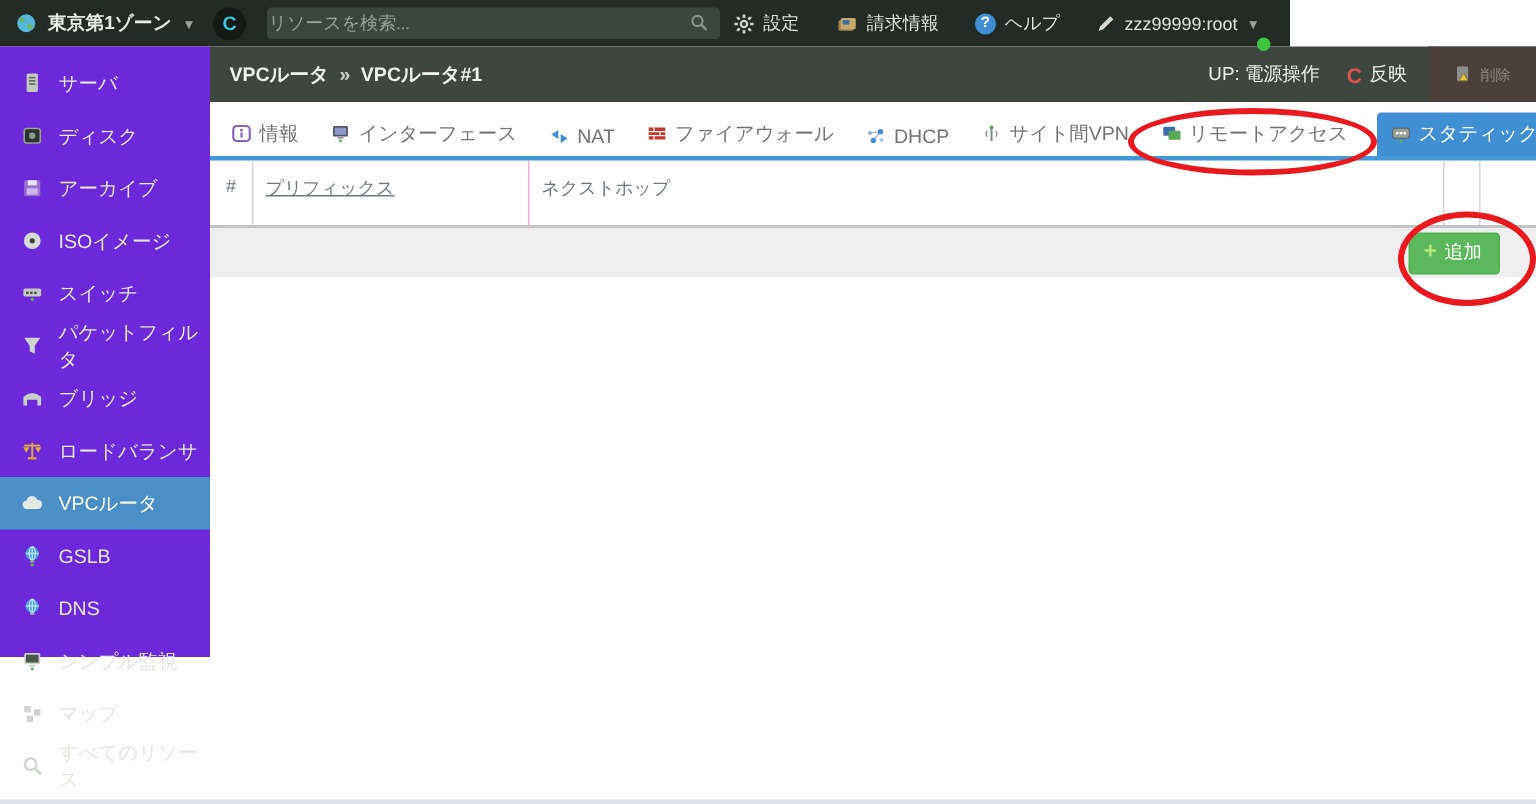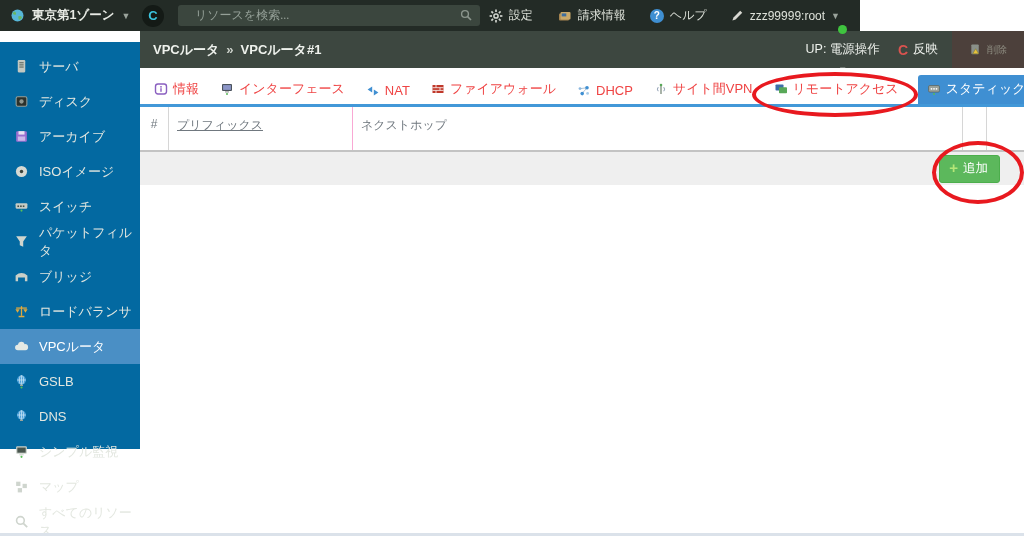--- a/index.html
+++ b/index.html
@@ -6,48 +6,48 @@
   html,body { width:1024px; height:536px; overflow:hidden; font-family:"Liberation Sans","DejaVu Sans",sans-serif; background:#fff; }
   .stage { position:relative; width:1024px; height:536px; }
 
   
   .topbar { position:absolute; left:0; top:0; width:860px; height:31px; background:#232b26; display:flex; align-items:center; color:#d6dad2; font-size:12px; }
   .zone { display:flex; align-items:center; gap:7px; width:140px; padding-left:10px; cursor:pointer; }
   .zone-label { color:#e8ebe5; font-weight:bold; font-size:12.5px; }
   .caret { color:#9aa39b; font-size:9px; }
   .refresh-btn { width:22px; height:22px; border-radius:50%; background:#141a16; color:#3bc4de; font-weight:bold; font-size:13px; display:flex; align-items:center; justify-content:center; margin:0 14px 0 2px; cursor:pointer; }
   .searchbox { position:relative; width:302px; height:21px; background:#3b463e; border-radius:3px; }
-  .searchbox input { width:100%; height:100%; background:transparent; border:none; outline:none; color:#cfd5cd; font-size:12px; padding:0 26px 0 17px; font-family:Liberation Serif, serif; }
+  .searchbox input { width:100%; height:100%; background:transparent; border:none; outline:none; color:#cfd5cd; font-size:12px; padding:0 26px 0 1px; font-family:Liberation Serif, serif; }
   .searchbox input::placeholder { color:#95a098; }
   .search-glass { position:absolute; right:7px; top:3px; }
   .topbar-right { margin-left:auto; display:flex; align-items:center; gap:8px; padding-right:12px; }
   .tb-item { display:flex; align-items:center; gap:6px; padding:0 8px; cursor:pointer; color:#dde1d9; }
   .help-badge { width:14px; height:14px; border-radius:50%; background:#3f8fd2; color:#fff; font-size:10px; font-weight:bold; display:flex; align-items:center; justify-content:center; }
 
   
-  .sidebar { position:absolute; left:0; top:42px; width:140px; height:407px; background:#0369a1; padding-top:7px; }
+  .sidebar { position:absolute; left:0; top:31px; width:140px; height:407px; background:#6d28d9; padding-top:7px; }
   .side-item { height:35px; display:flex; align-items:center; padding-left:14px; color:#e3e7e0; font-size:13px; cursor:pointer; }
   .side-item .ic { margin-right:10px; flex:0 0 15px; }
   .side-item.selected { background:#4a8fc5; color:#fff; }
 
   
   .statusbar { position:absolute; left:140px; top:31px; width:884px; height:37px; background:#3d4740; display:flex; align-items:center; color:#eef1ec; }
   .crumb { font-size:13px; font-weight:bold; padding-left:13px; display:flex; gap:7px; align-items:center; }
   .crumb .sep { color:#cdd2cb; }
   .status-right { margin-left:auto; display:flex; align-items:center; height:100%; }
   .power-group { display:flex; align-items:center; gap:7px; font-size:12.5px; cursor:pointer; margin-right:18px;flex-direction:column; }
   .power-dot { width:9px; height:9px; border-radius:50%; background:#3fc43f; }
   .reflect-group { display:flex; align-items:center; gap:5px; font-size:12.5px; cursor:pointer; margin-right:14px; }
   .reflect-c { color:#d9534f; font-weight:900; font-size:14px; }
   .delete-btn { width:72px; height:100%; background:#4c403b; display:flex; align-items:center; justify-content:center; gap:5px; color:#8d8c80; font-size:10px; cursor:default; }
 
   
   .content { position:absolute; left:140px; top:68px; width:884px; height:465px; background:#fff; }
   .tabbar { display:flex; align-items:flex-end; gap:17px; padding:12px 0 0 12px; border-bottom:3px solid #4298d8; height:39px; }
-  .tab { display:flex; align-items:center; gap:5px; font-size:13px; color:#ef4444; padding:4px 2px 6px 2px; cursor:pointer; white-space:nowrap; }
+  .tab { display:flex; align-items:center; gap:5px; font-size:13px; color:#737373; padding:4px 2px 6px 2px; cursor:pointer; white-space:nowrap; }
   .tab.selected { background:#3f8fd2; color:#fff; border-radius:3px 3px 0 0; padding:5px 9px 6px 9px; }
 
   .thead { display:flex; height:43px; font-size:12px; color:#70787f; align-items:flex-start; }
   .th { padding-top:10px; height:100%; }
   .th-num { width:28px; text-align:center; }
   .th-prefix { width:184px; border-left:1px solid #d6d6d6; padding-left:8px;text-decoration:underline; }
   .th-nexthop { flex:1; border-left:1px solid #f9a8d4; padding-left:8px; }
   .th-a1 { width:24px; border-left:1px solid #d6d6d6; }
   .th-a2 { width:38px; border-left:1px solid #d6d6d6; }
 

